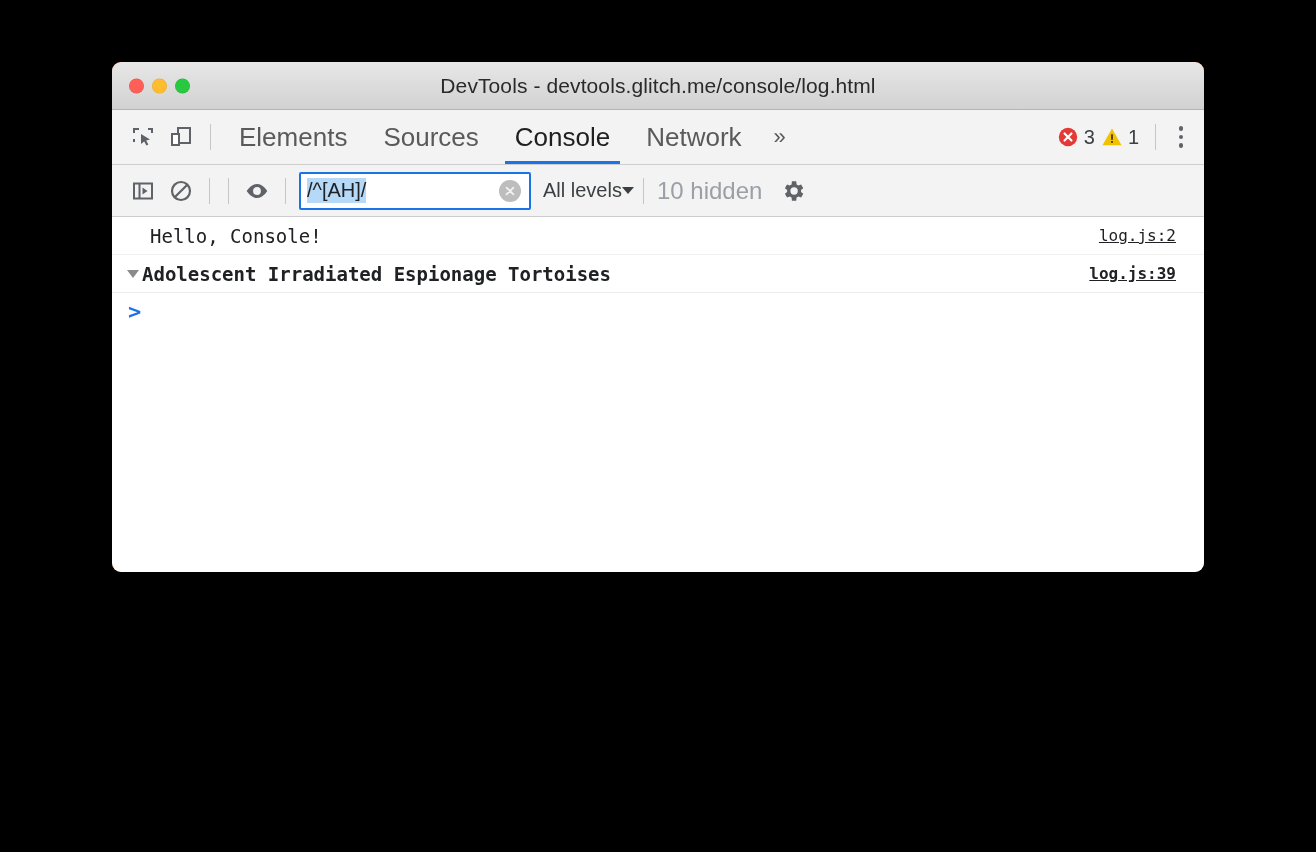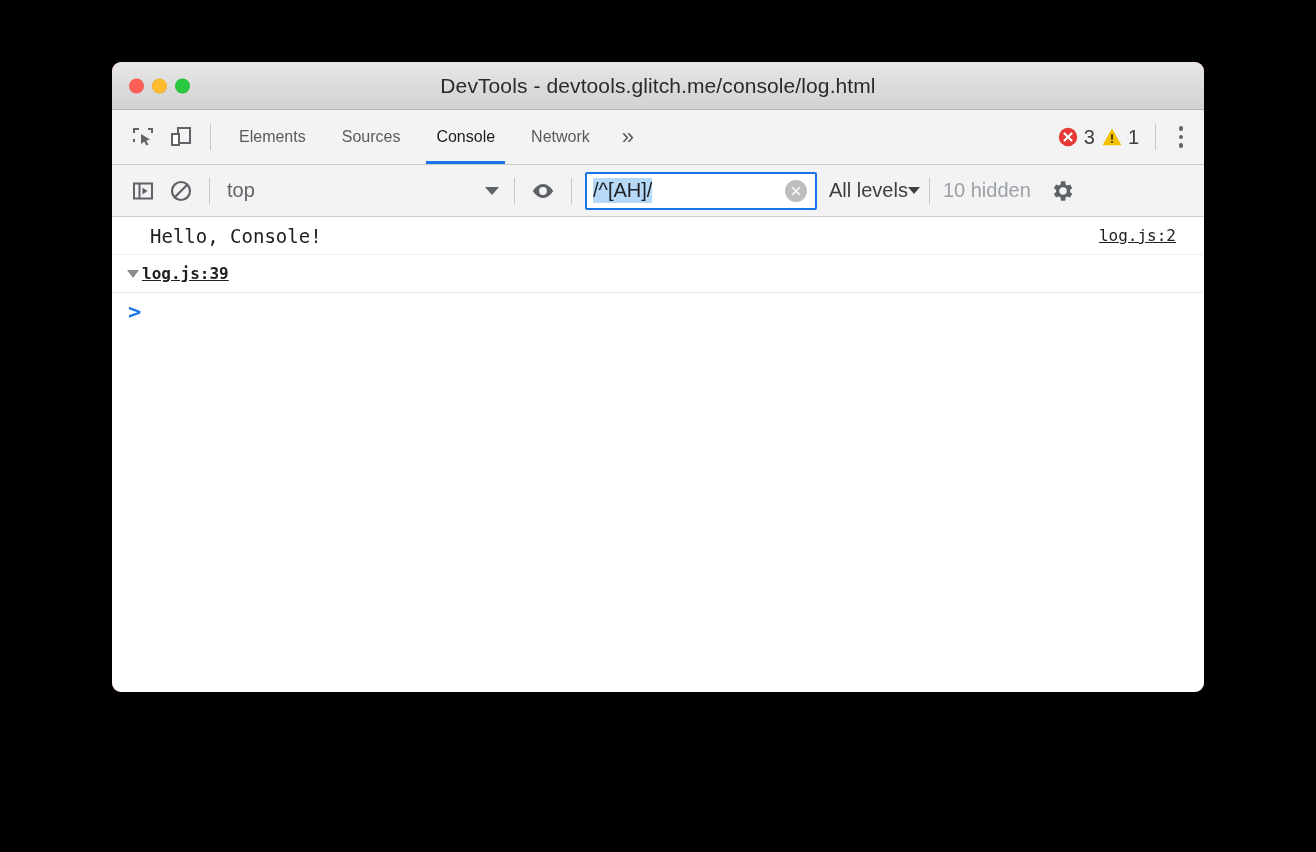--- a/index.html
+++ b/index.html
@@ -14,21 +14,21 @@
     font-family: "Liberation Sans", sans-serif;
     -webkit-font-smoothing: antialiased;
   }
 
   
   .window {
     position: absolute;
     left: 112px;
     top: 62px;
     width: 1092px;
-    height: 630px;
+    height: 510px;
     border-radius: 9px;
     background: #c2410c;
     overflow: hidden;
     box-shadow: 0 0 0 0.5px rgba(0,0,0,0.35);
   }
 
   
   .titlebar {
     position: relative;
     height: 47px;
@@ -90,21 +90,21 @@
   }
   .tabs {
     display: flex;
     align-items: stretch;
     height: 100%;
   }
   .tab {
     display: flex;
     align-items: center;
     padding: 0 18px;
-    font-size: 16px;
+    font-size: 26px;
     color: #5a5a5a;
     cursor: pointer;
     position: relative;
   }
   .tab.active {
     color: #202020;
   }
   .tab.active::after {
     content: "";
     position: absolute;
@@ -239,21 +239,21 @@
     font-size: 20px;
     color: #3c4043;
   }
   .caret-sm {
     width: 0; height: 0;
     border-left: 6px solid transparent;
     border-right: 6px solid transparent;
     border-top: 7px solid #3c4043;
   }
   .hidden-count {
-    font-size: 20px;
+    font-size: 24px;
     color: #9aa0a6;
     margin-left: 4px;
     cursor: pointer;
   }
   .gear-btn {
     margin-left: 14px;
     width: 34px;
     height: 34px;
     display: flex;
     align-items: center;
@@ -426,24 +426,20 @@
       </svg>
     </div>
     <div class="icon-btn">
       <svg width="24" height="24" viewBox="0 0 24 24">
         <circle cx="12" cy="12" r="9" fill="none" stroke="#5f6368" stroke-width="2.2"></circle>
         <path d="M5.7 18.3L18.3 5.7" stroke="#5f6368" stroke-width="2.2"></path>
       </svg>
     </div>
     <div class="vsep"></div>
 
-    <div class="ctx-select">
-      <span class="ctx-label">top</span>
-      <span class="caret-down"></span>
-    </div>
     <div class="vsep"></div>
 
     <div class="icon-btn">
       <svg width="26" height="26" viewBox="0 0 24 24">
         <path d="M12 5.5C6.5 5.5 2.5 12 2.5 12S6.5 18.5 12 18.5 21.5 12 21.5 12 17.5 5.5 12 5.5z" fill="#5f6368"></path>
         <circle cx="12" cy="12" r="3.6" fill="#f3f3f3"></circle>
       </svg>
     </div>
     <div class="vsep"></div>
 
@@ -476,20 +472,21 @@
     <div class="msg-row log">
       <span class="msg-text indent-plain">Hello, Console!</span>
       <span class="source-link">log.js:2</span>
     </div>
 
 
     <div class="msg-row group">
       <span class="disclosure">
         <span class="tri-down"></span>
       </span>
+      <span class="msg-text">Adolescent Irradiated Espionage Tortoises</span>
       <span class="source-link">log.js:39</span>
     </div>
 
     <div class="prompt-row">
       <span class="prompt-chevron">&gt;</span>
       <span class="prompt-input"></span>
     </div>
 
   </div>
 </div>

